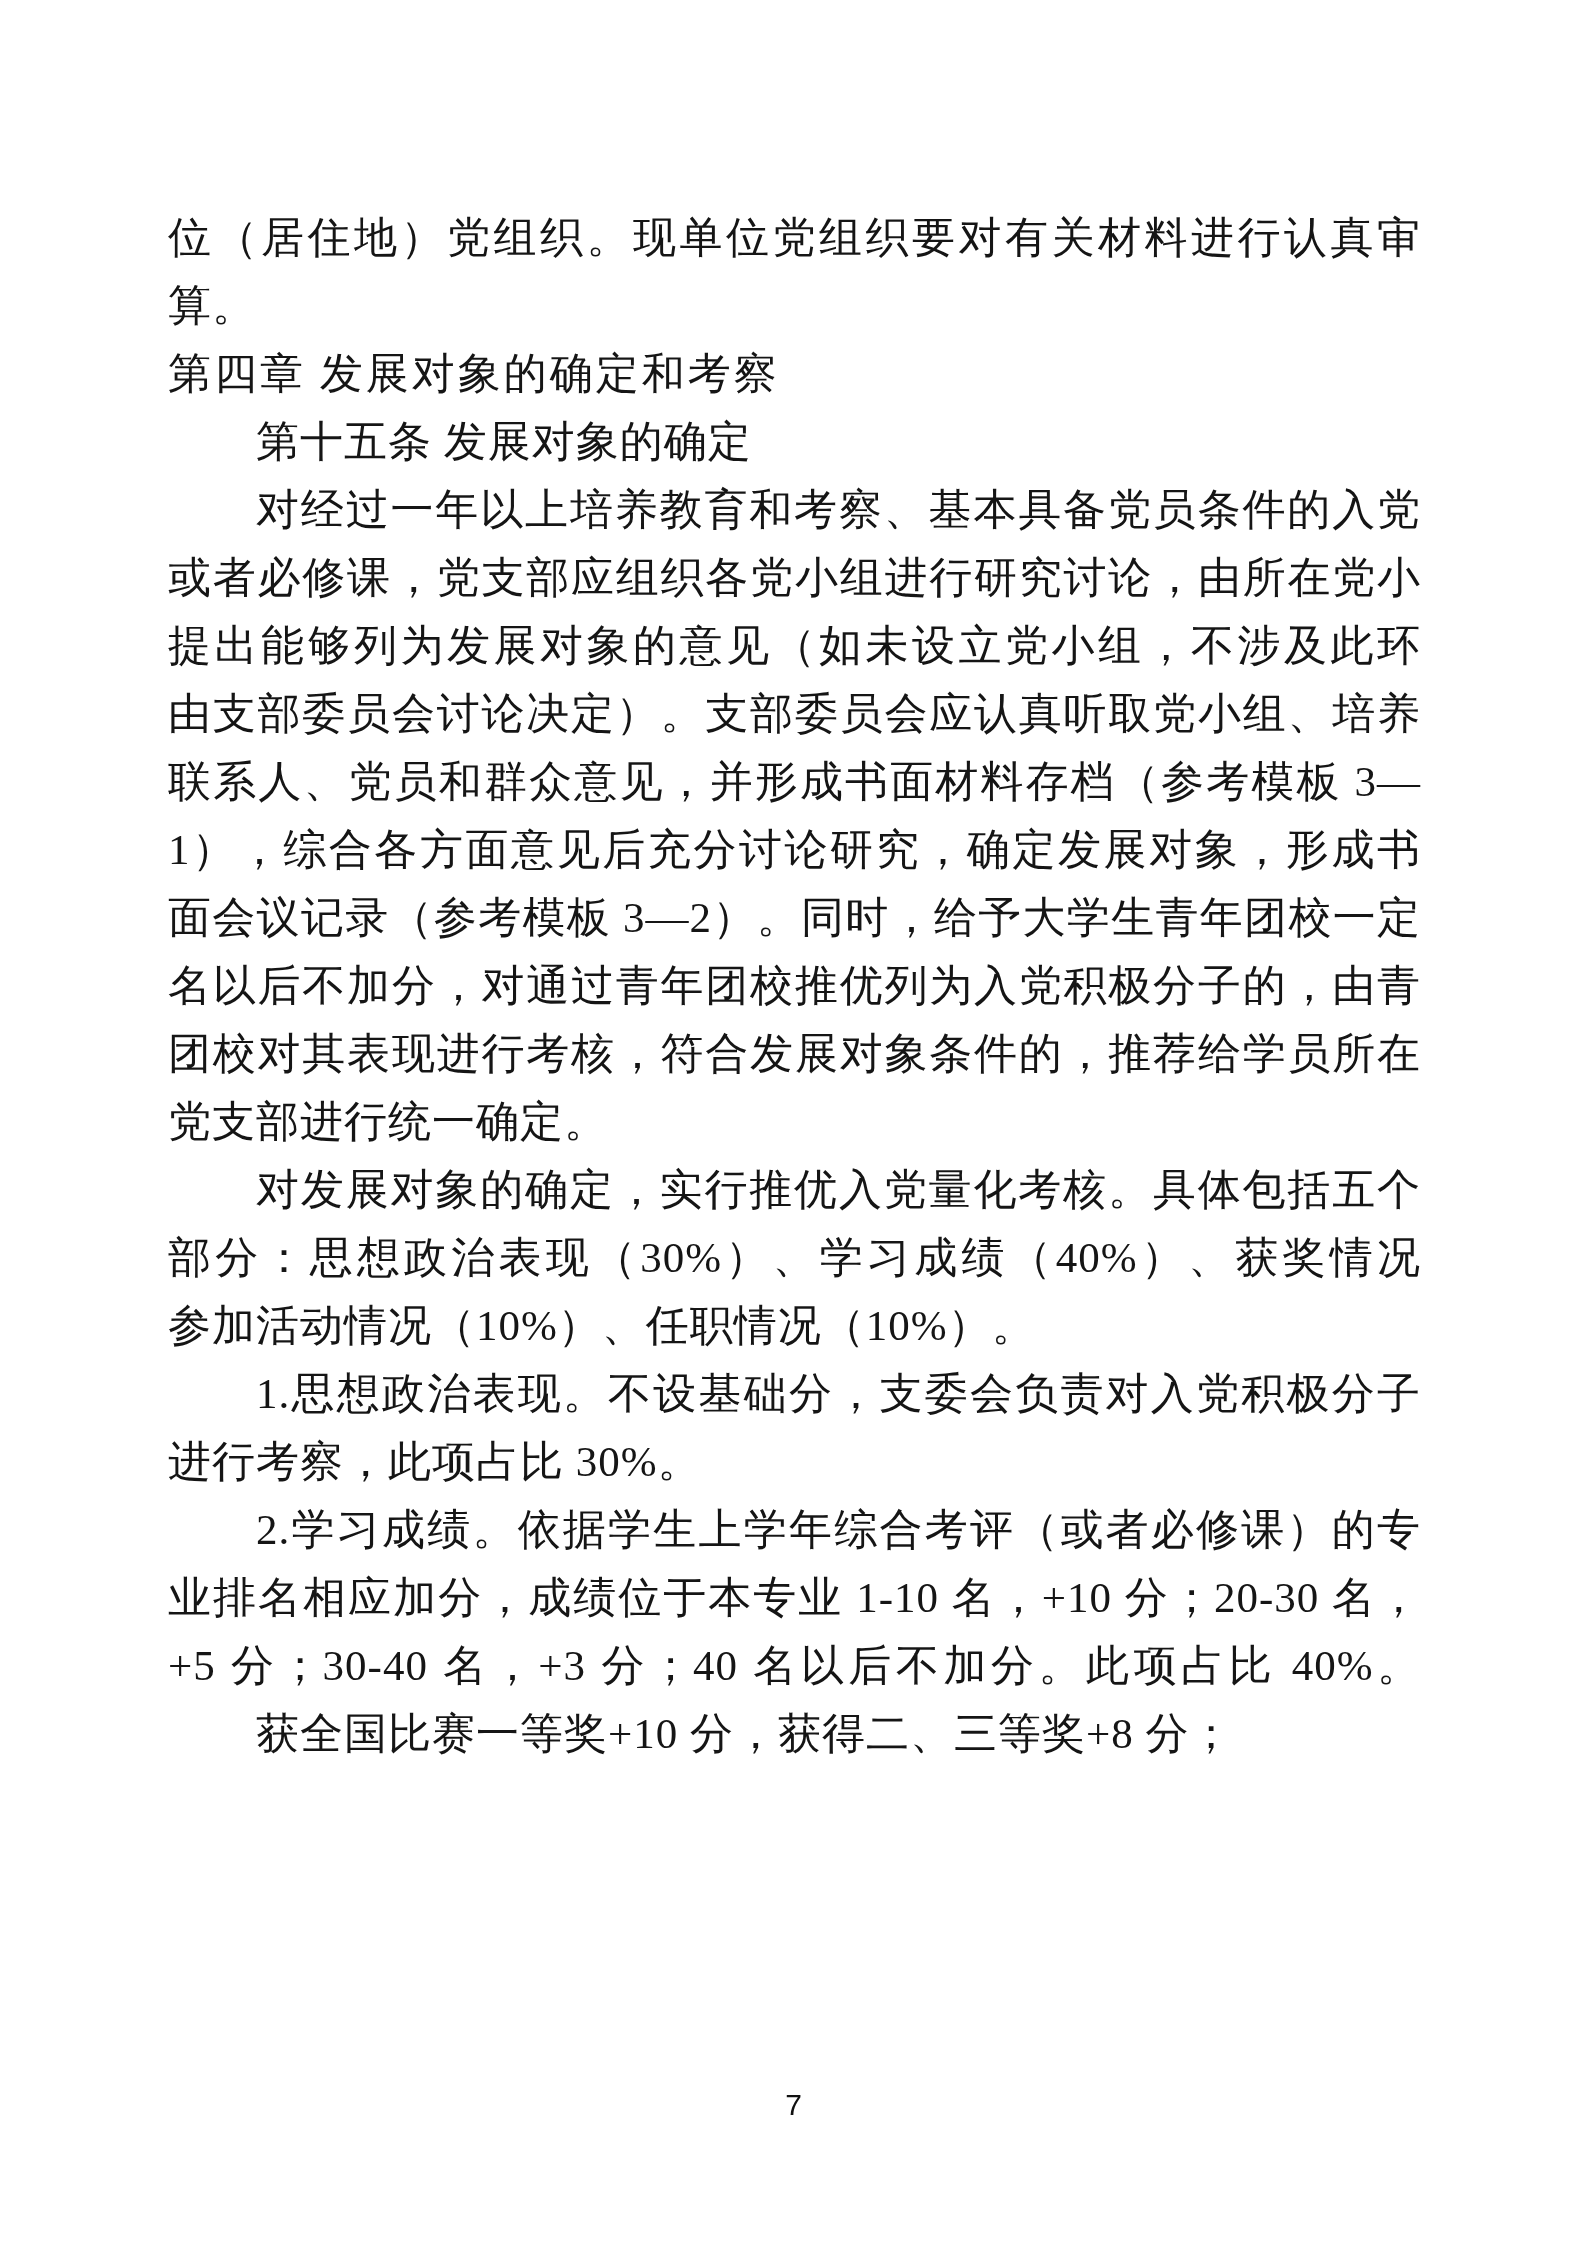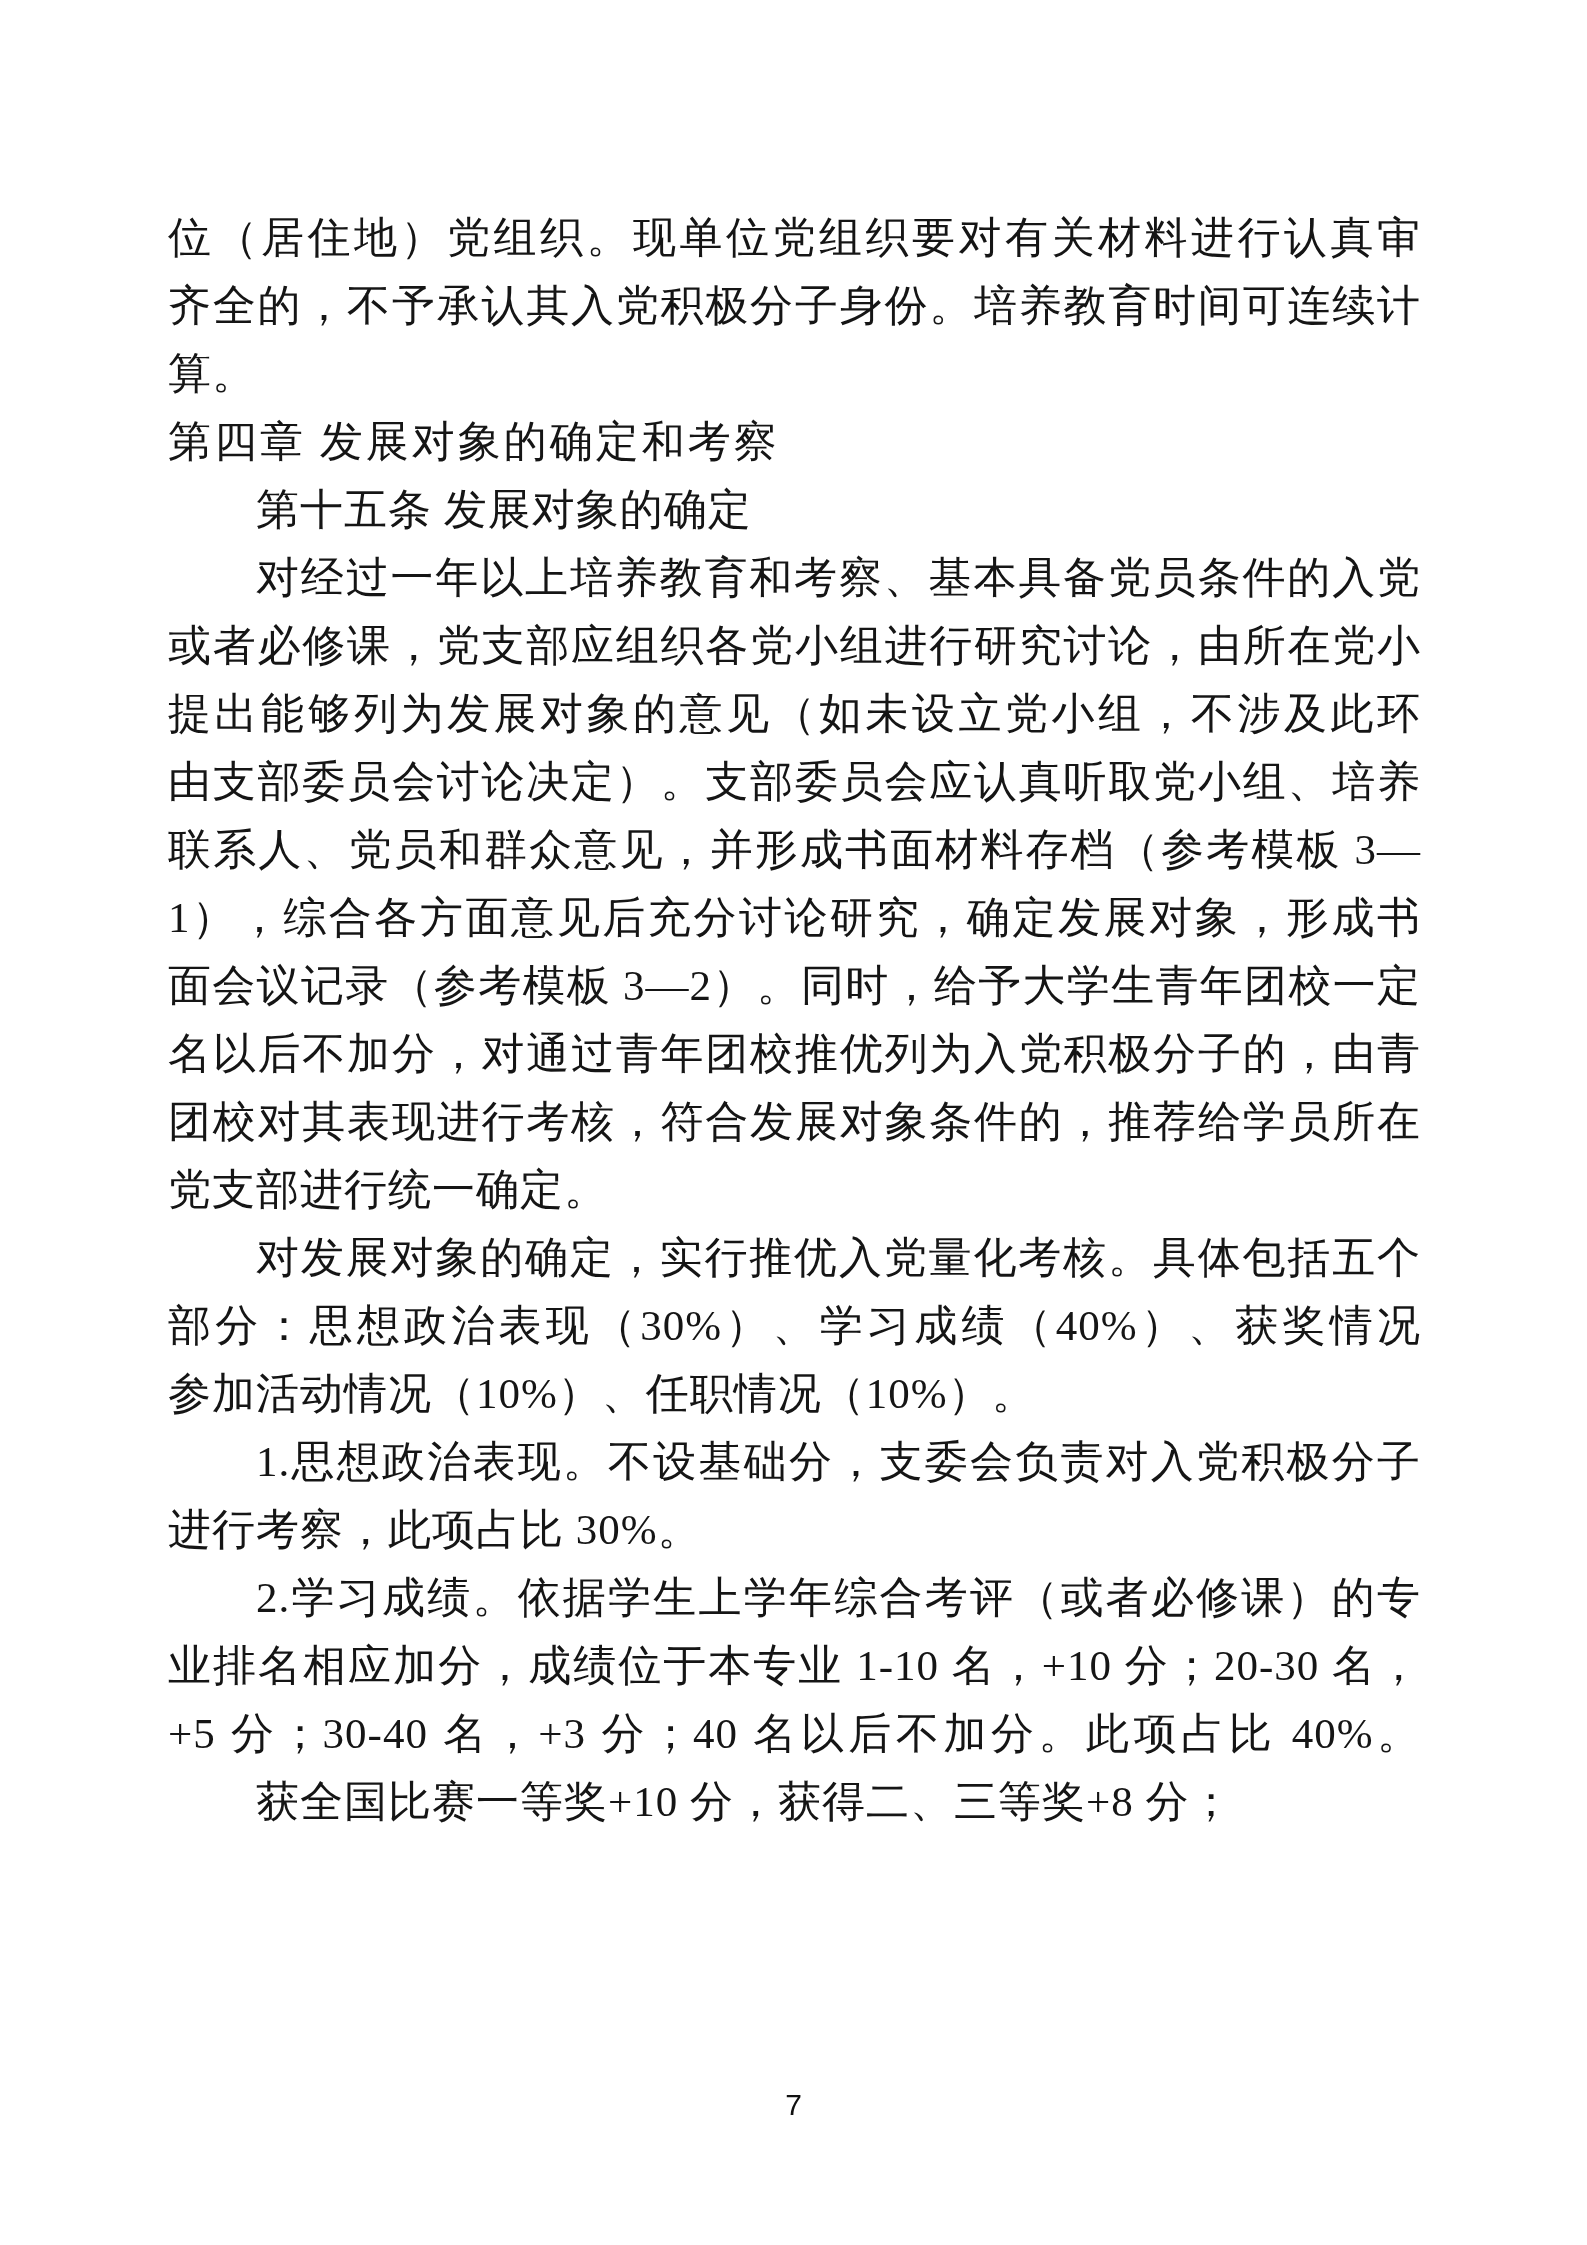--- a/index.html
+++ b/index.html
@@ -58,21 +58,20 @@
     display: inline-block;
   }
 </style>
 </head>
 <body>
 
 <div class="page">
   <div class="doc-body">
       <div class="block para">
         <div class="line fill">位（居住地）党组织。现单位党组织要对有关材料进行认真审查，</div>
-        <div class="line fill">齐全的，不予承认其入党积极分子身份。培养教育时间可连续计</div>
         <div class="line">算。</div>
       </div>
       <div class="block heading">
         <div class="line">第四章 发展对象的确定和考察</div>
       </div>
       <div class="block para">
         <div class="line indent">第十五条 发展对象的确定</div>
       </div>
       <div class="block para">
         <div class="line fill indent">对经过一年以上培养教育和考察、基本具备党员条件的入党</div>

